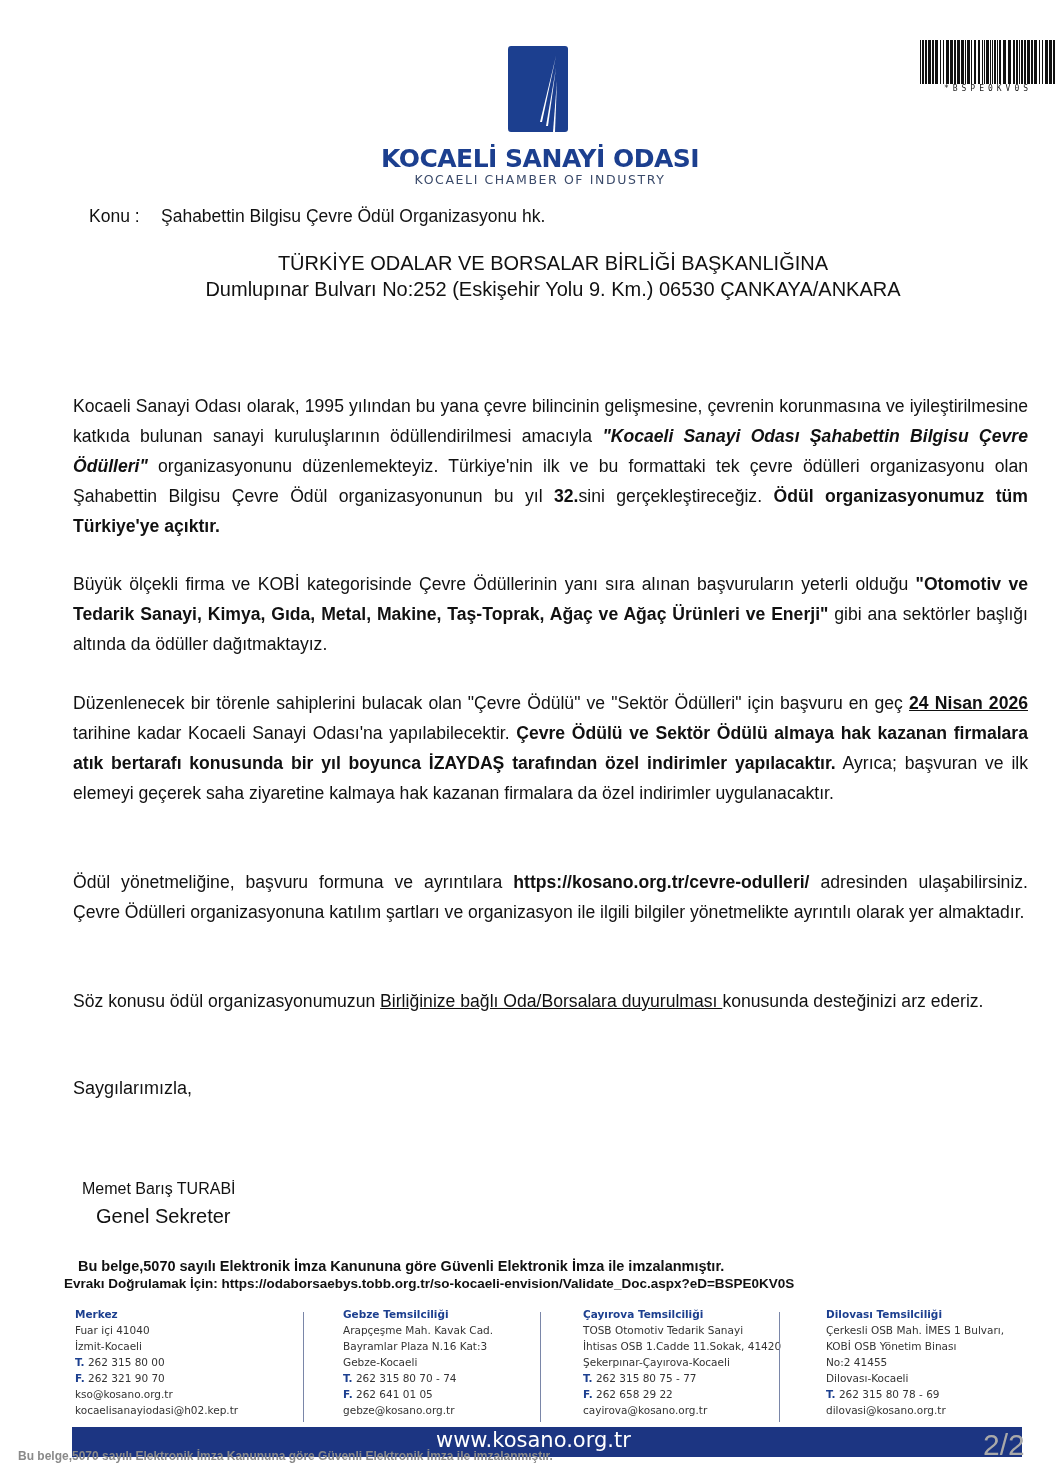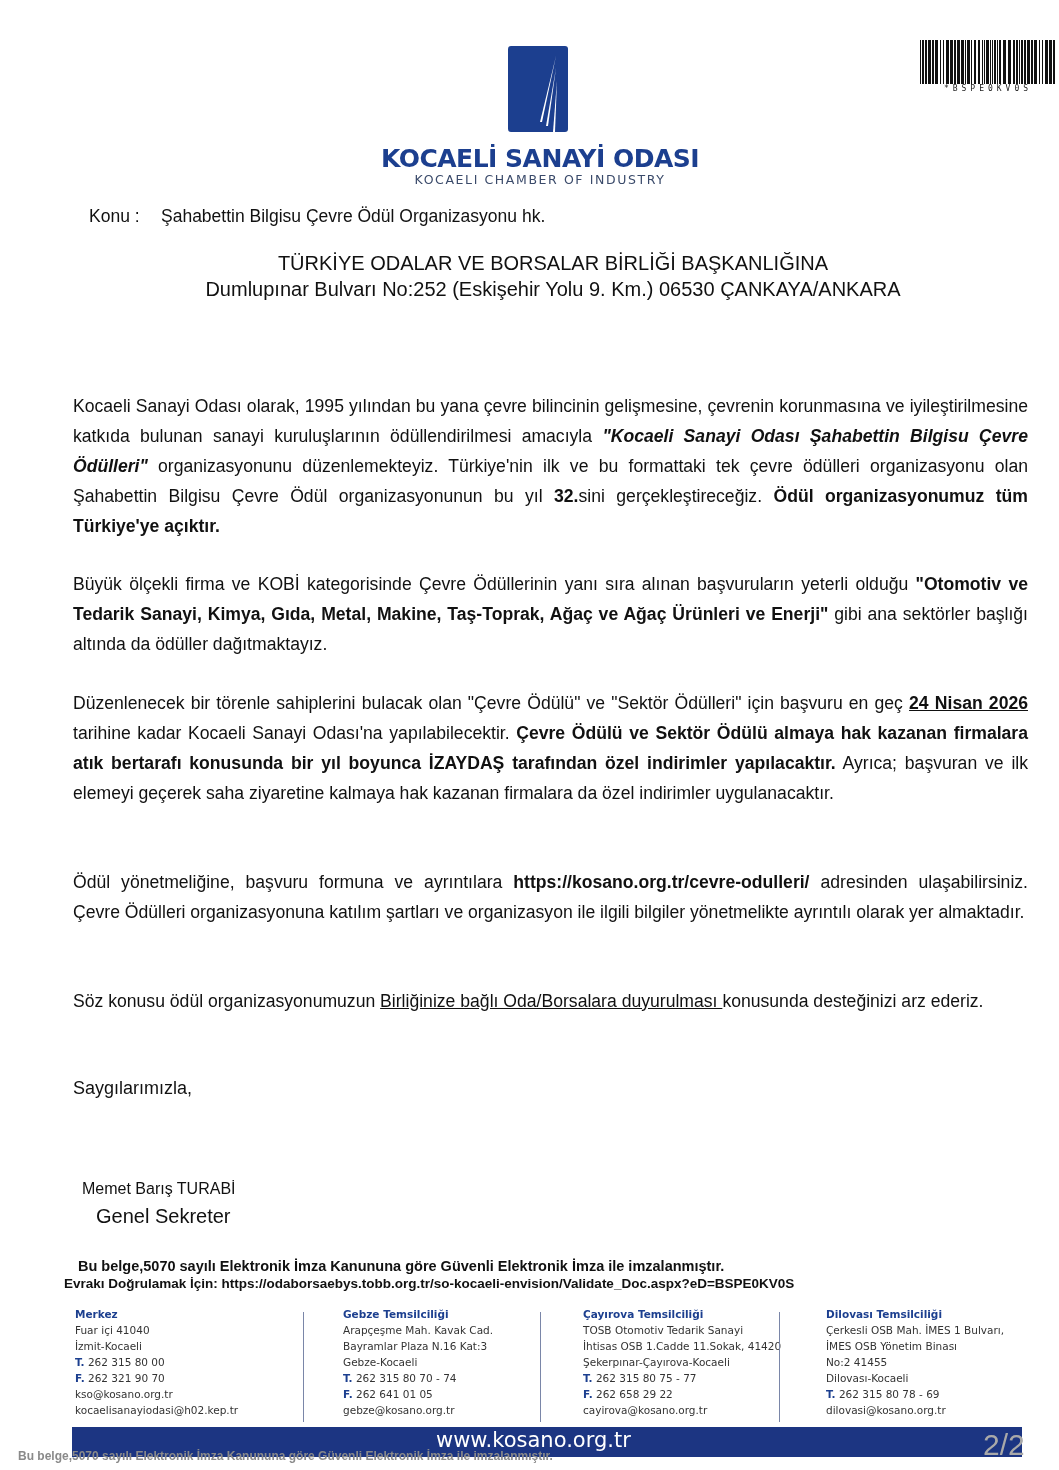--- a/index.html
+++ b/index.html
@@ -171,21 +171,21 @@
     <div>İhtisas OSB 1.Cadde 11.Sokak, 41420</div>
     <div>Şekerpınar-Çayırova-Kocaeli</div>
     <div><span class="tf">T.</span> 262 315 80 75 - 77</div>
     <div><span class="tf">F.</span> 262 658 29 22</div>
     <div>cayirova@kosano.org.tr</div>
   </div>
 <div id="vsep-3" class="abs vsep"></div>
 <div id="office-3" class="abs office">
     <div><span class="oh">Dilovası Temsilciliği</span></div>
     <div>Çerkesli OSB Mah. İMES 1 Bulvarı,</div>
-    <div>İMES OSB Yönetim Binası</div>
+    <div>KOBİ OSB Yönetim Binası</div>
     <div>No:2 41455</div>
     <div>Dilovası-Kocaeli</div>
     <div><span class="tf">T.</span> 262 315 80 78 - 69</div>
     <div>dilovasi@kosano.org.tr</div>
   </div>
 
 <div id="bottom-bar" class="abs"></div>
 <div id="website" class="abs">www.kosano.org.tr</div>
 <div id="page-num" class="abs">2/2</div>
 <div id="watermark" class="abs">Bu belge,5070 sayılı Elektronik İmza Kanununa göre Güvenli Elektronik İmza ile imzalanmıştır.</div>

